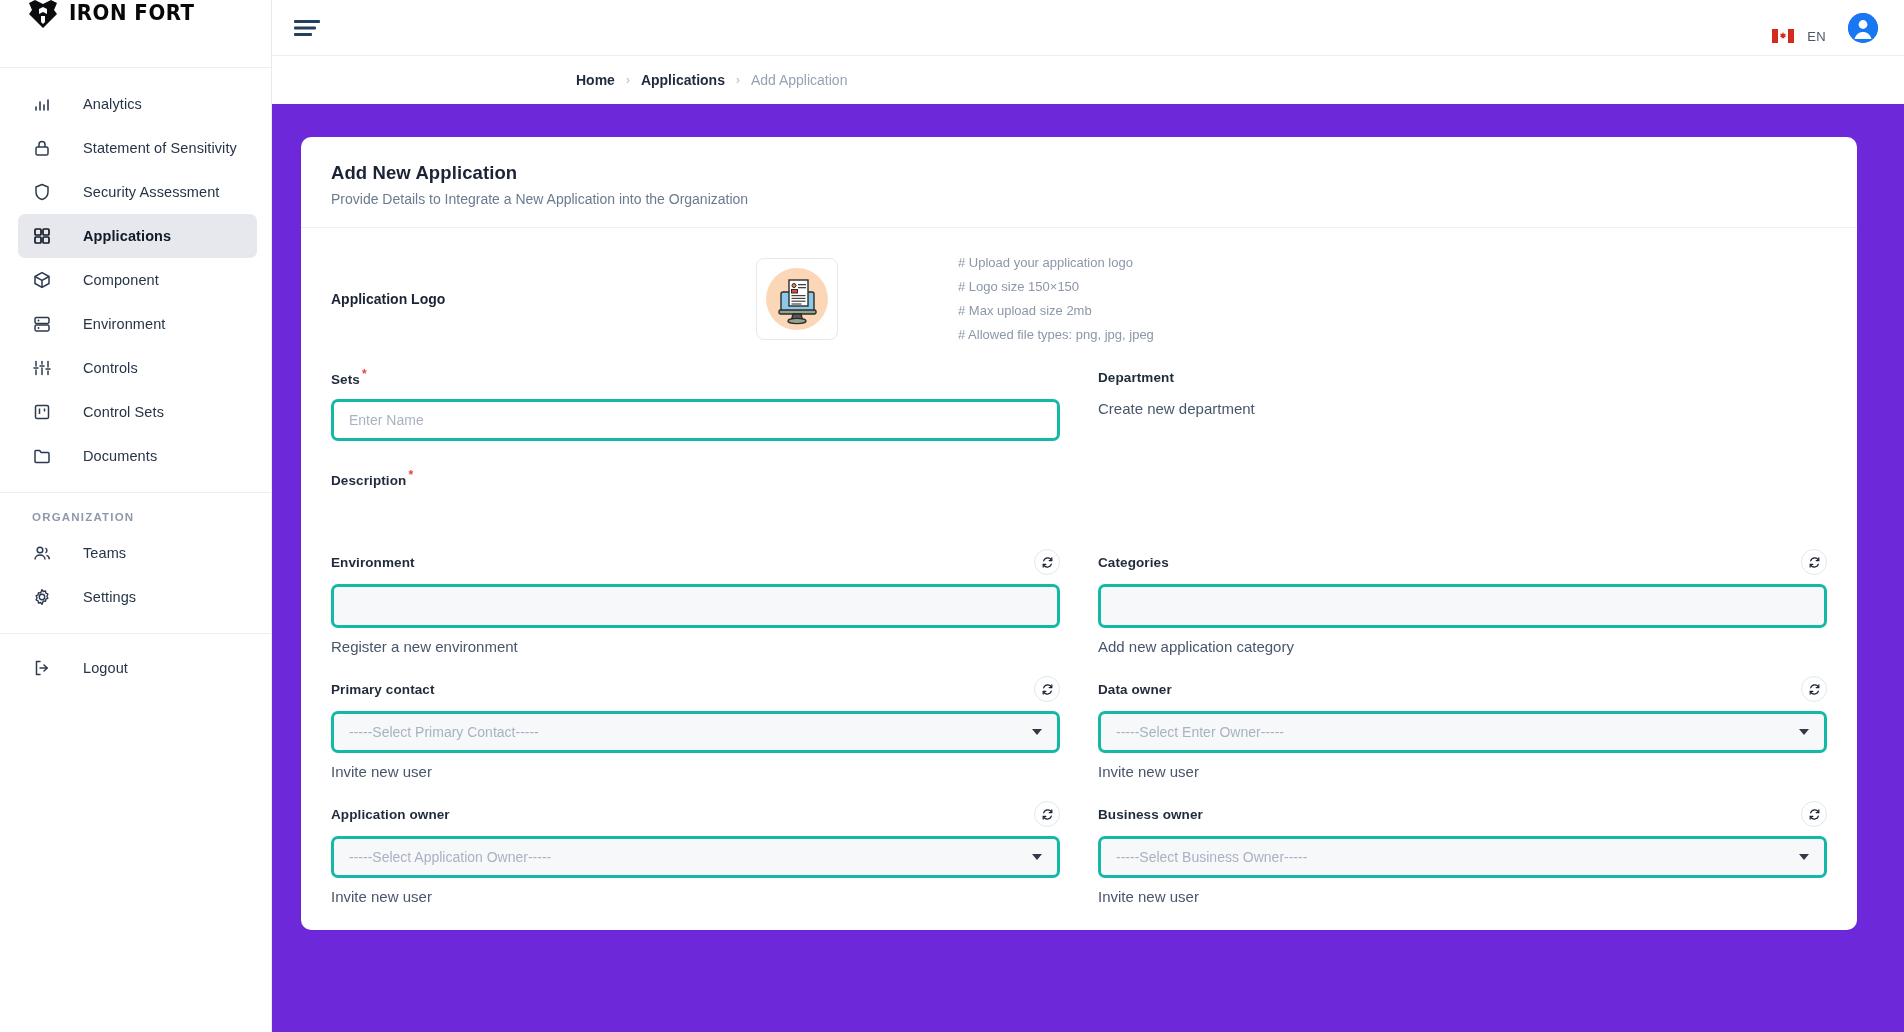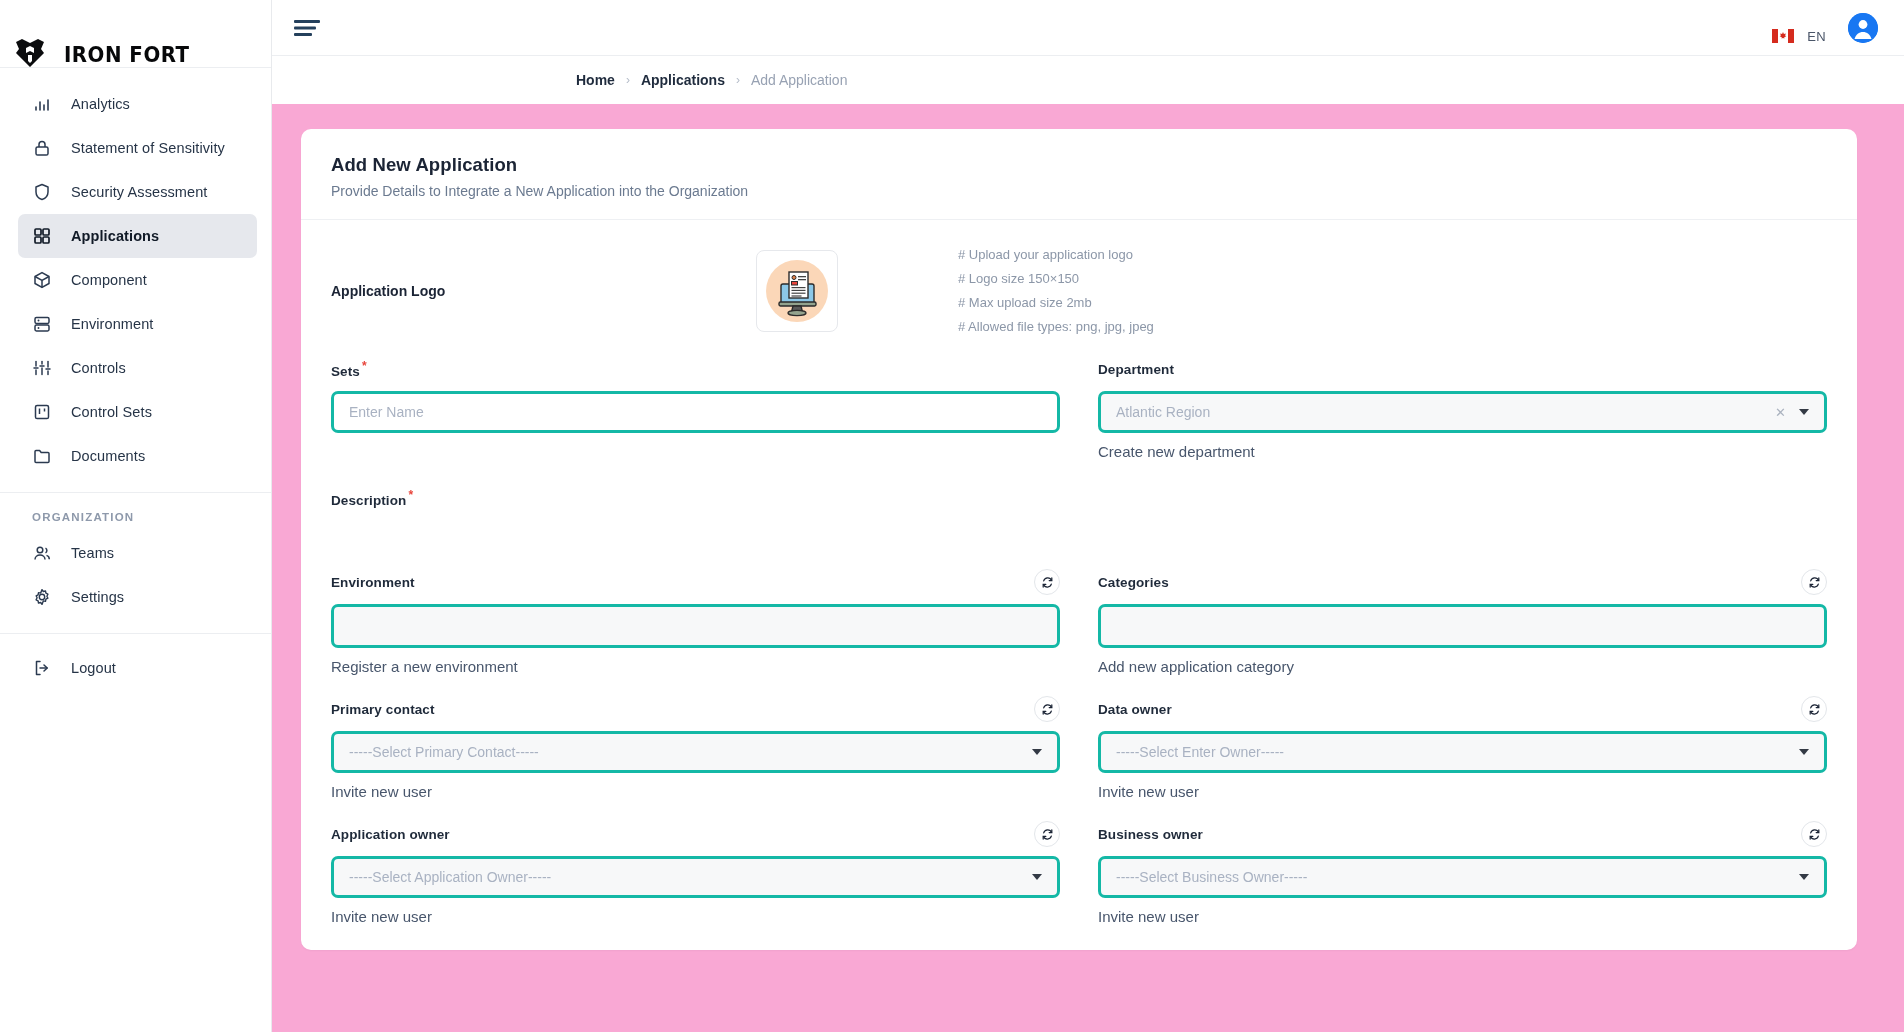--- a/index.html
+++ b/index.html
@@ -14,33 +14,33 @@
   
   .sidebar {
     width: 272px; min-width: 272px; height: 1032px;
     background: #ffffff;
     border-right: 1px solid #e8eaed;
     display: flex; flex-direction: column;
     position: relative;
   }
   .brand {
     height: 68px; min-height: 68px;
-    display: flex; align-items: flex-end;
-    padding-left: 15px; gap: 19px;
+    display: flex; align-items: flex-start;
+    padding-left: 28px; gap: 11px;
     border-bottom: 1px solid #eceef1;
   }
   .brand-mark { width: 30px; height: 28px; flex: none; }
   .brand-text {
     font-size: 22px; font-weight: 700; letter-spacing: 0.5px;
     color: #07080a; font-family: "DejaVu Sans", sans-serif;
     font-stretch: condensed;
   }
   .nav { padding: 14px 0 0 0; }
   .nav-item {
-    display: flex; align-items: center; gap: 19px;
+    display: flex; align-items: center; gap: 31px;
     height: 44px; margin: 0 14px 0 18px;
     padding-left: 14px; border-radius: 7px;
     cursor: pointer;
   }
   .nav-item .ico { width: 20px; height: 20px; flex: none; display:block; }
   .nav-item .lbl { font-size: 14.5px; color: #263447; letter-spacing: .1px; }
   .nav-item.active { background: #e6e8ed; }
   .nav-item.active .lbl { font-weight: 700; color: #111a27; }
   .nav-sep { height: 1px; background: #eceef1; margin: 14px 0 0 0; }
   .nav-group-title {
@@ -66,21 +66,21 @@
     width: 30px; height: 30px; border-radius: 50%;
     background: #1877f2; display:block; cursor: pointer;
   }
 
   .crumbbar { background: #ffffff; height: 48px; display:flex; align-items:center; padding: 0 4px 0 304px; }
   .crumbs { display: flex; align-items: center; gap: 11px; font-size: 14px; }
   .crumb { color: #1f2b3d; font-weight: 700; cursor: pointer; }
   .crumb.current { color: #98a2b3; font-weight: 400; cursor: default; }
   .crumb-sep { color: #b4bcc9; font-size: 12px; }
 
-  .scroll-area { flex: 1; background: #f9a8d4; overflow: hidden; padding: 25px 47px 0 29px; }
+  .scroll-area { flex: 1; background: #6d28d9; overflow: hidden; padding: 33px 47px 0 29px; }
 
   .card {
     background: #ffffff;
     border-radius: 10px;
     width: 100%;
     box-shadow: 0 1px 2px rgba(16,24,40,.04);
   }
   .card-head { padding: 25px 30px 20px 30px; border-bottom: 1px solid #eef0f3; }
   .card-title { font-size: 18.5px; font-weight: 700; color: #1b2435; letter-spacing: .1px; }
   .card-sub { font-size: 14px; color: #6b7a90; margin-top: 7px; }
@@ -347,27 +347,20 @@
             <div class="field">
               <div class="fl-row">
                 <span class="flabel"><span>Sets</span><span class="req">*</span></span>
               </div>
               <input class="inp" type="text" value="" placeholder="Enter Name" style="">
             </div>
             <div class="field">
               <div class="fl-row">
                 <span class="flabel">Department</span>
               </div>
-              <div class="sel">
-                <span class="ph">Atlantic Region</span>
-                <span class="sel-right">
-                  <span class="clear-x">✕</span>
-                  <span class="caret"></span>
-                </span>
-              </div>
               <span class="helper">Create new department</span>
             </div>
           </div>
 
           <div class="gap-lg"></div>
 
           <div class="field">
             <div class="fl-row">
               <span class="flabel"><span>Description</span><span class="req">*</span></span>
             </div>

